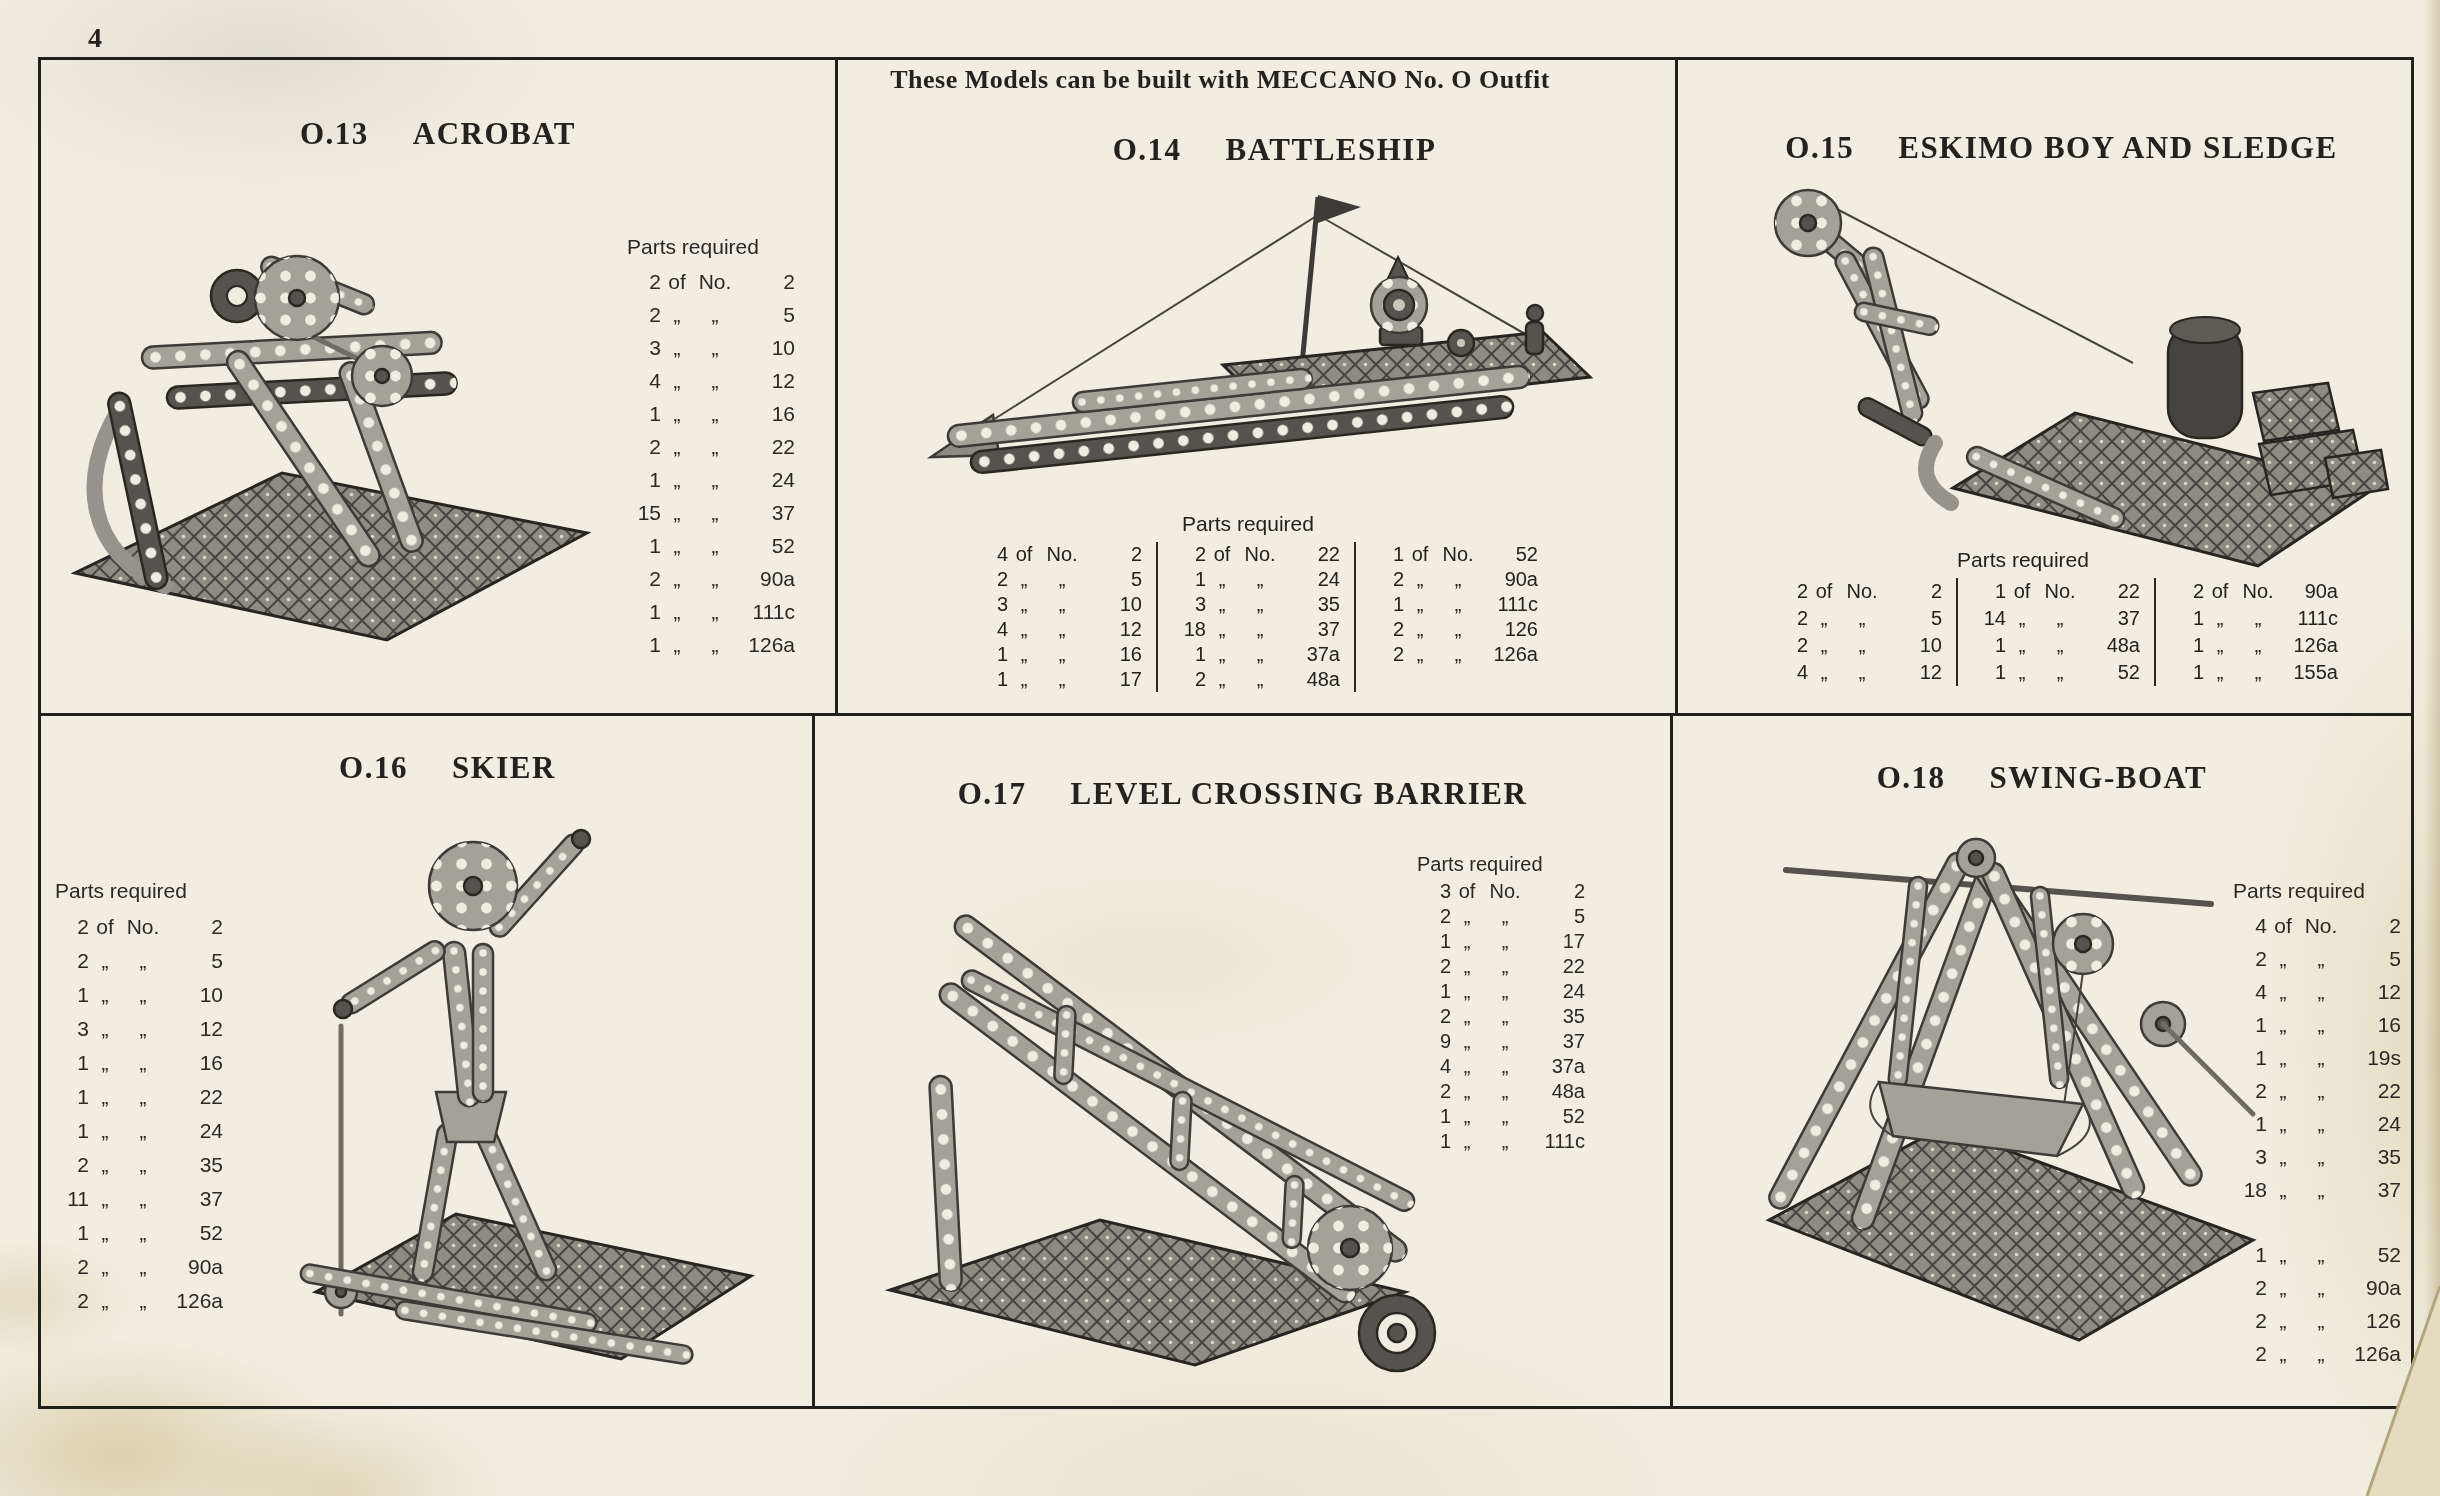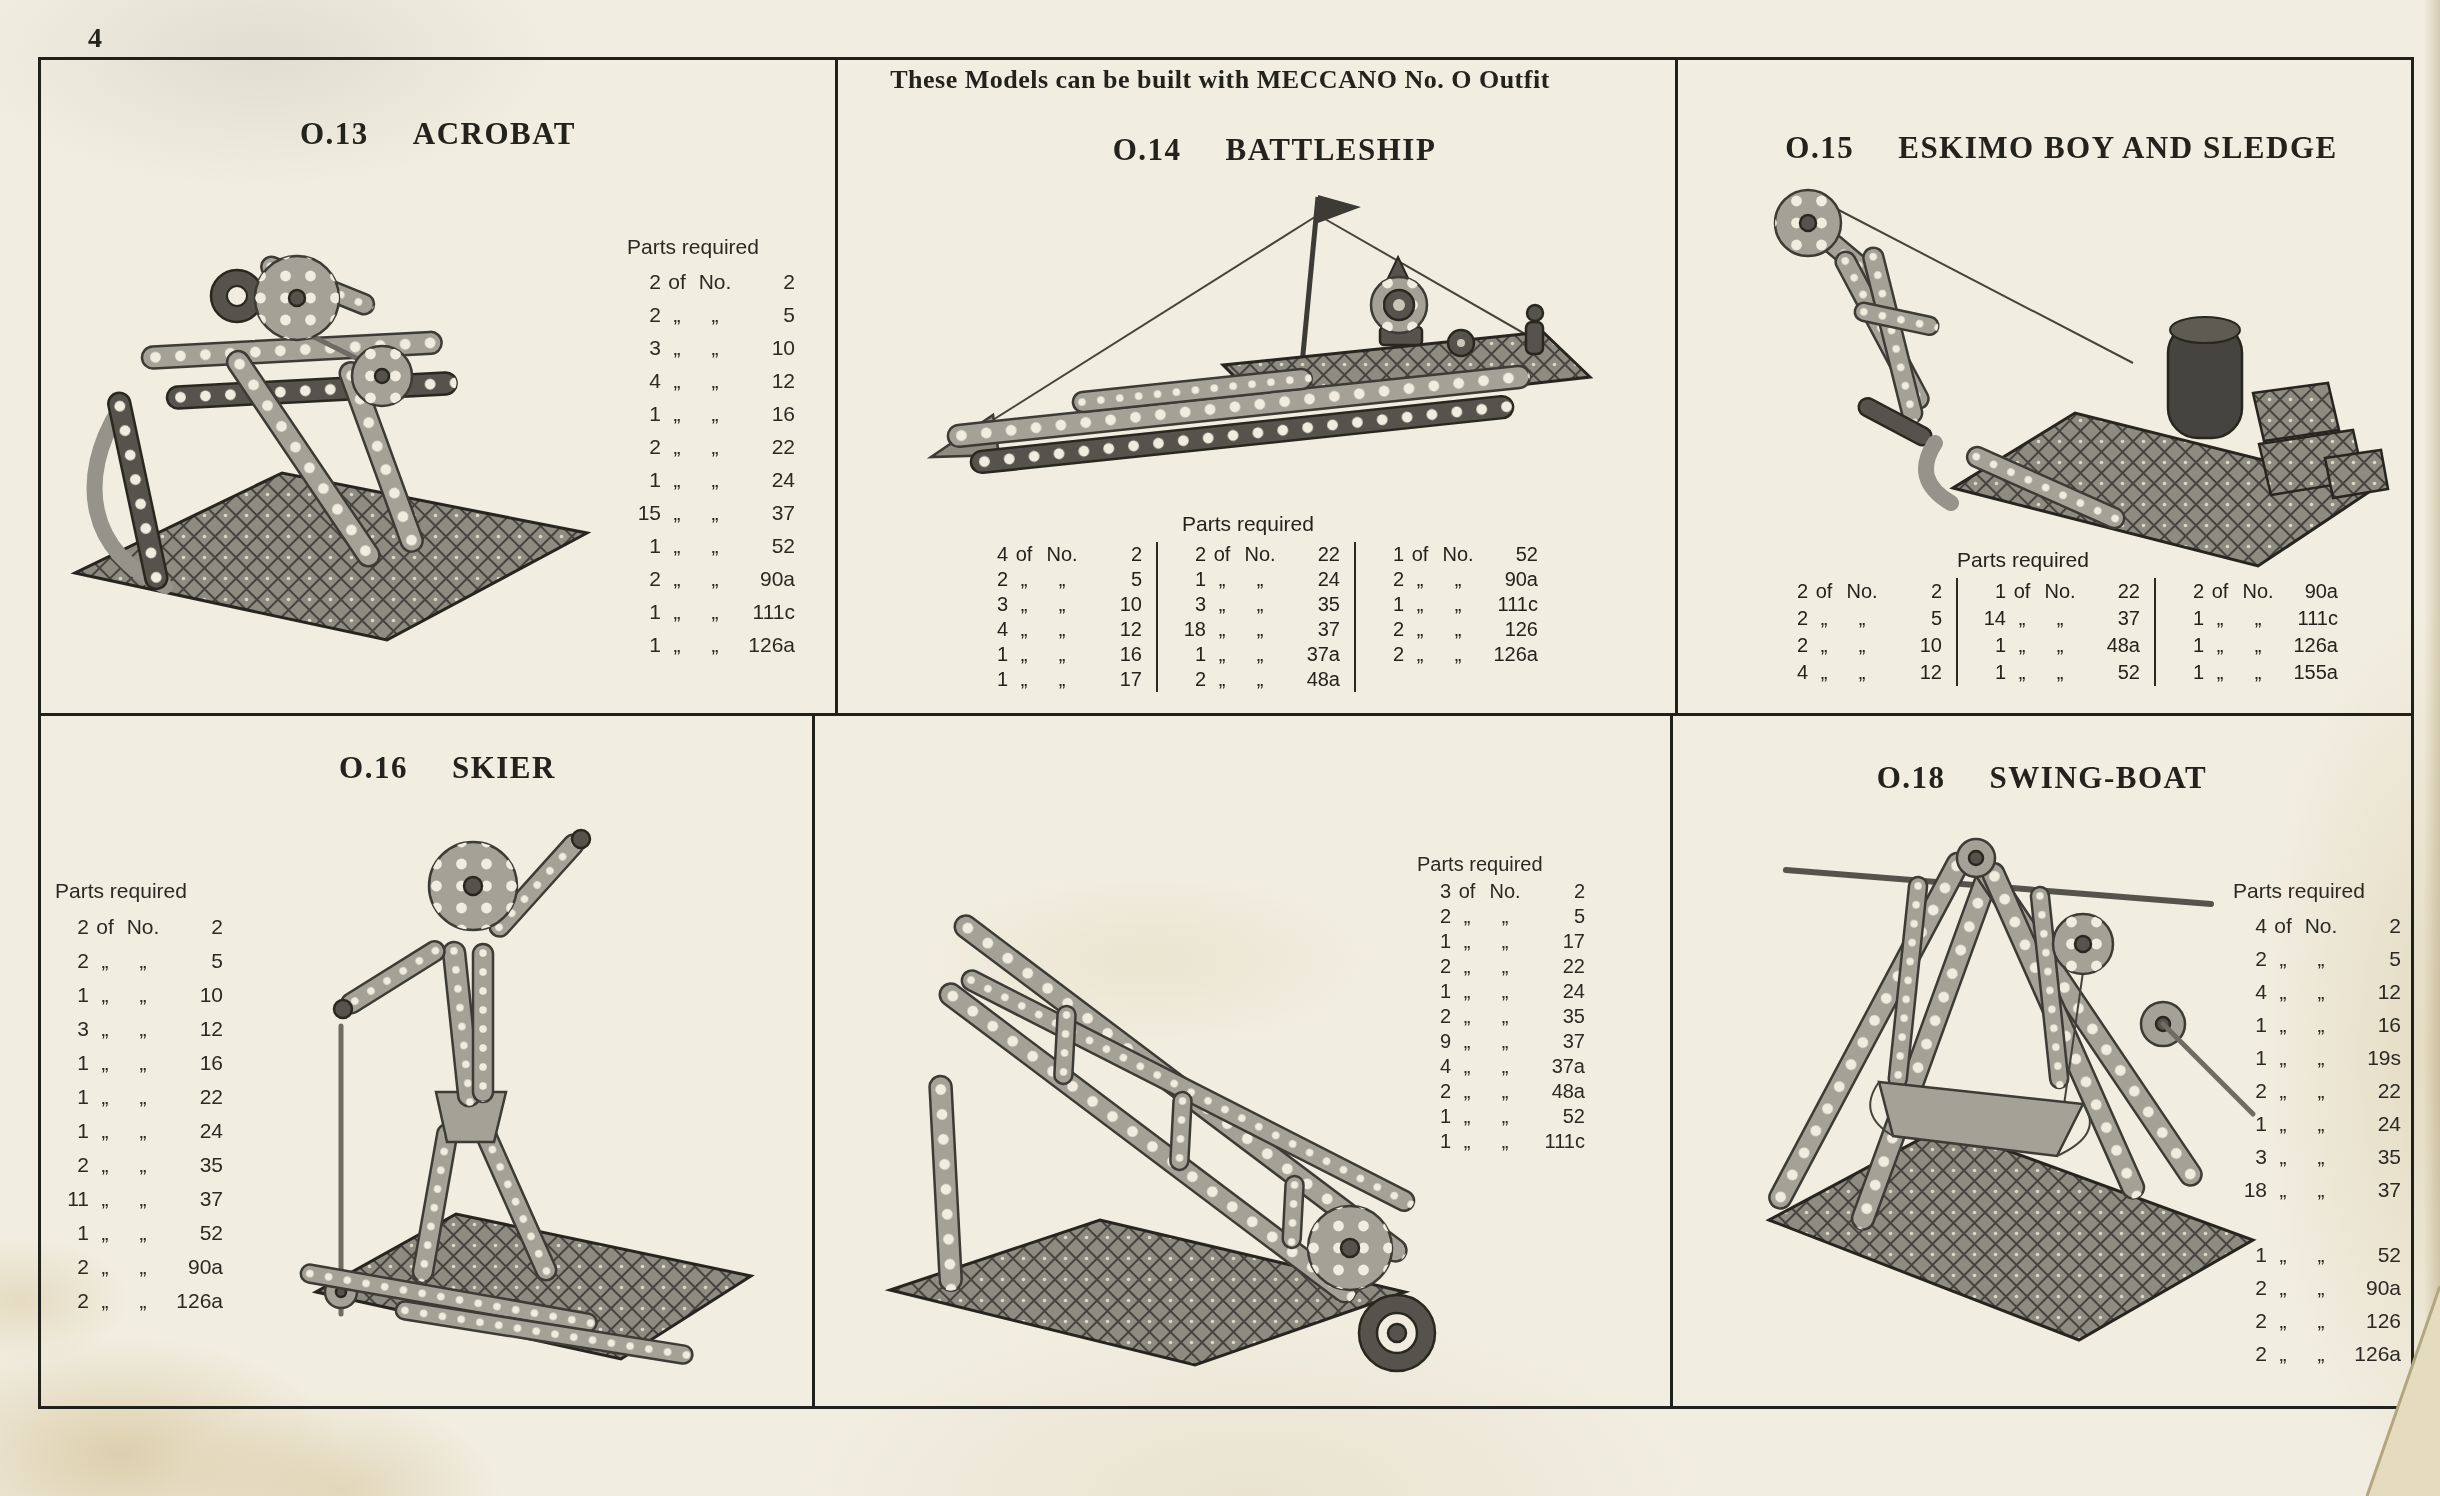--- a/index.html
+++ b/index.html
@@ -666,20 +666,23 @@
       <circle cx="152" cy="215" r="9" class="sd"></circle>
       <g transform="translate(282,92)">
           <circle class="st" r="44"></circle>
           <circle class="ho" r="44"></circle>
           <circle class="sd" r="9"></circle>
         </g>
     </svg>
   </div>
 
   <div class="panel p5">
+    <div class="mtitle" style="top:62px">
+      <span class="code">O.17</span><span>LEVEL CROSSING BARRIER</span>
+    </div>
     <svg class="illus" style="left:30px;top:112px" width="600" height="565" viewBox="0 0 600 565">
       <polygon class="plate" points="45,462 350,537 560,464 255,392"></polygon>
       <g transform="translate(95,248) rotate(87)">
           <rect class="st" x="0" y="-11" width="215" height="22" rx="11"></rect>
           <rect class="ho" x="0" y="-11" width="215" height="22" rx="11"></rect>
         </g>
       <g transform="translate(112,92) rotate(37)">
           <rect class="st" x="0" y="-11" width="560" height="22" rx="11"></rect>
           <rect class="ho" x="0" y="-11" width="560" height="22" rx="11"></rect>
         </g>

